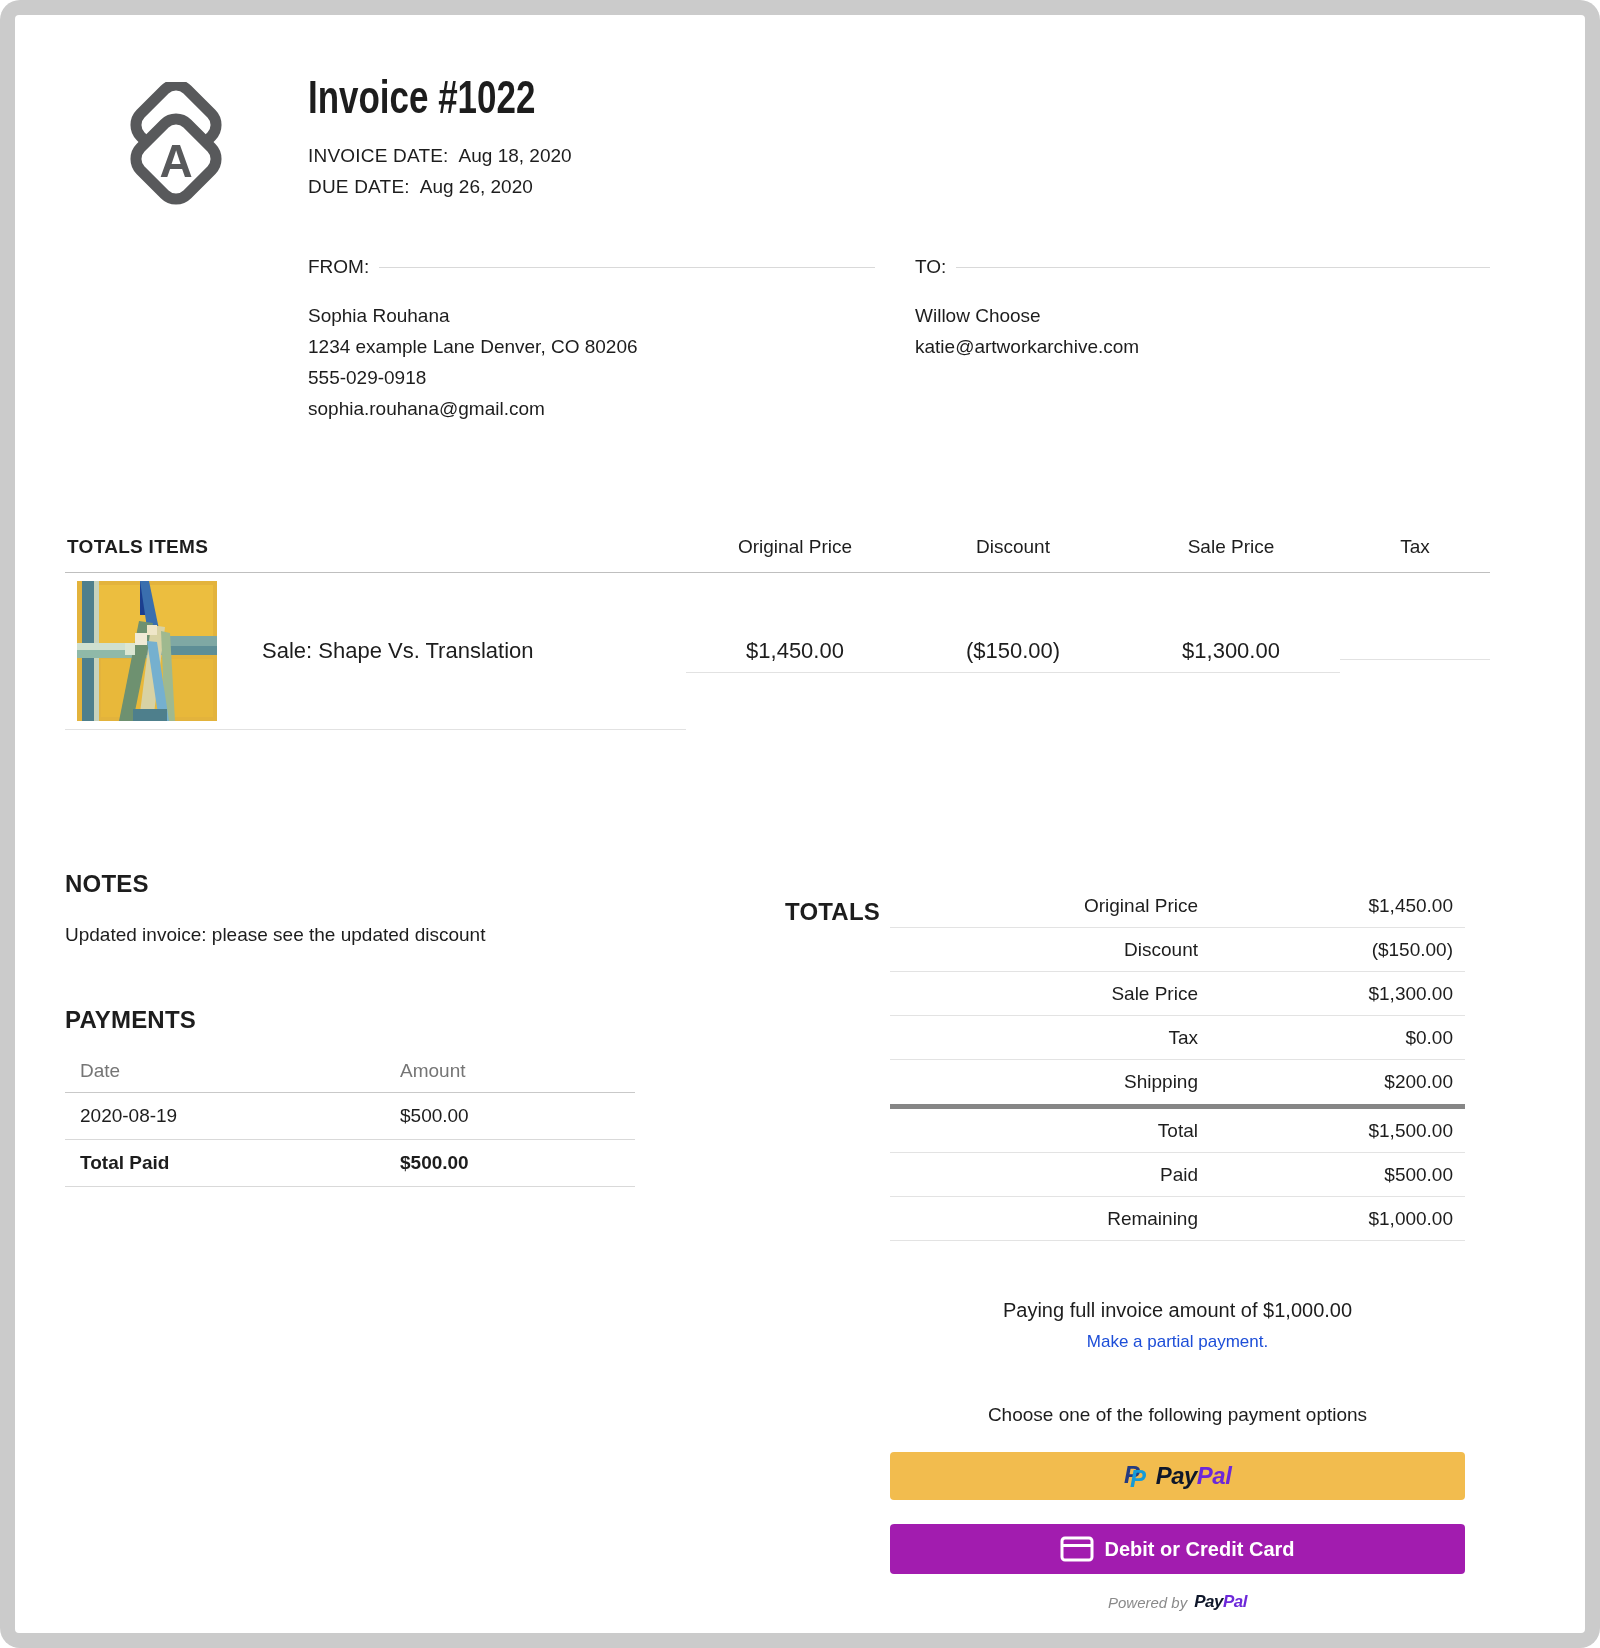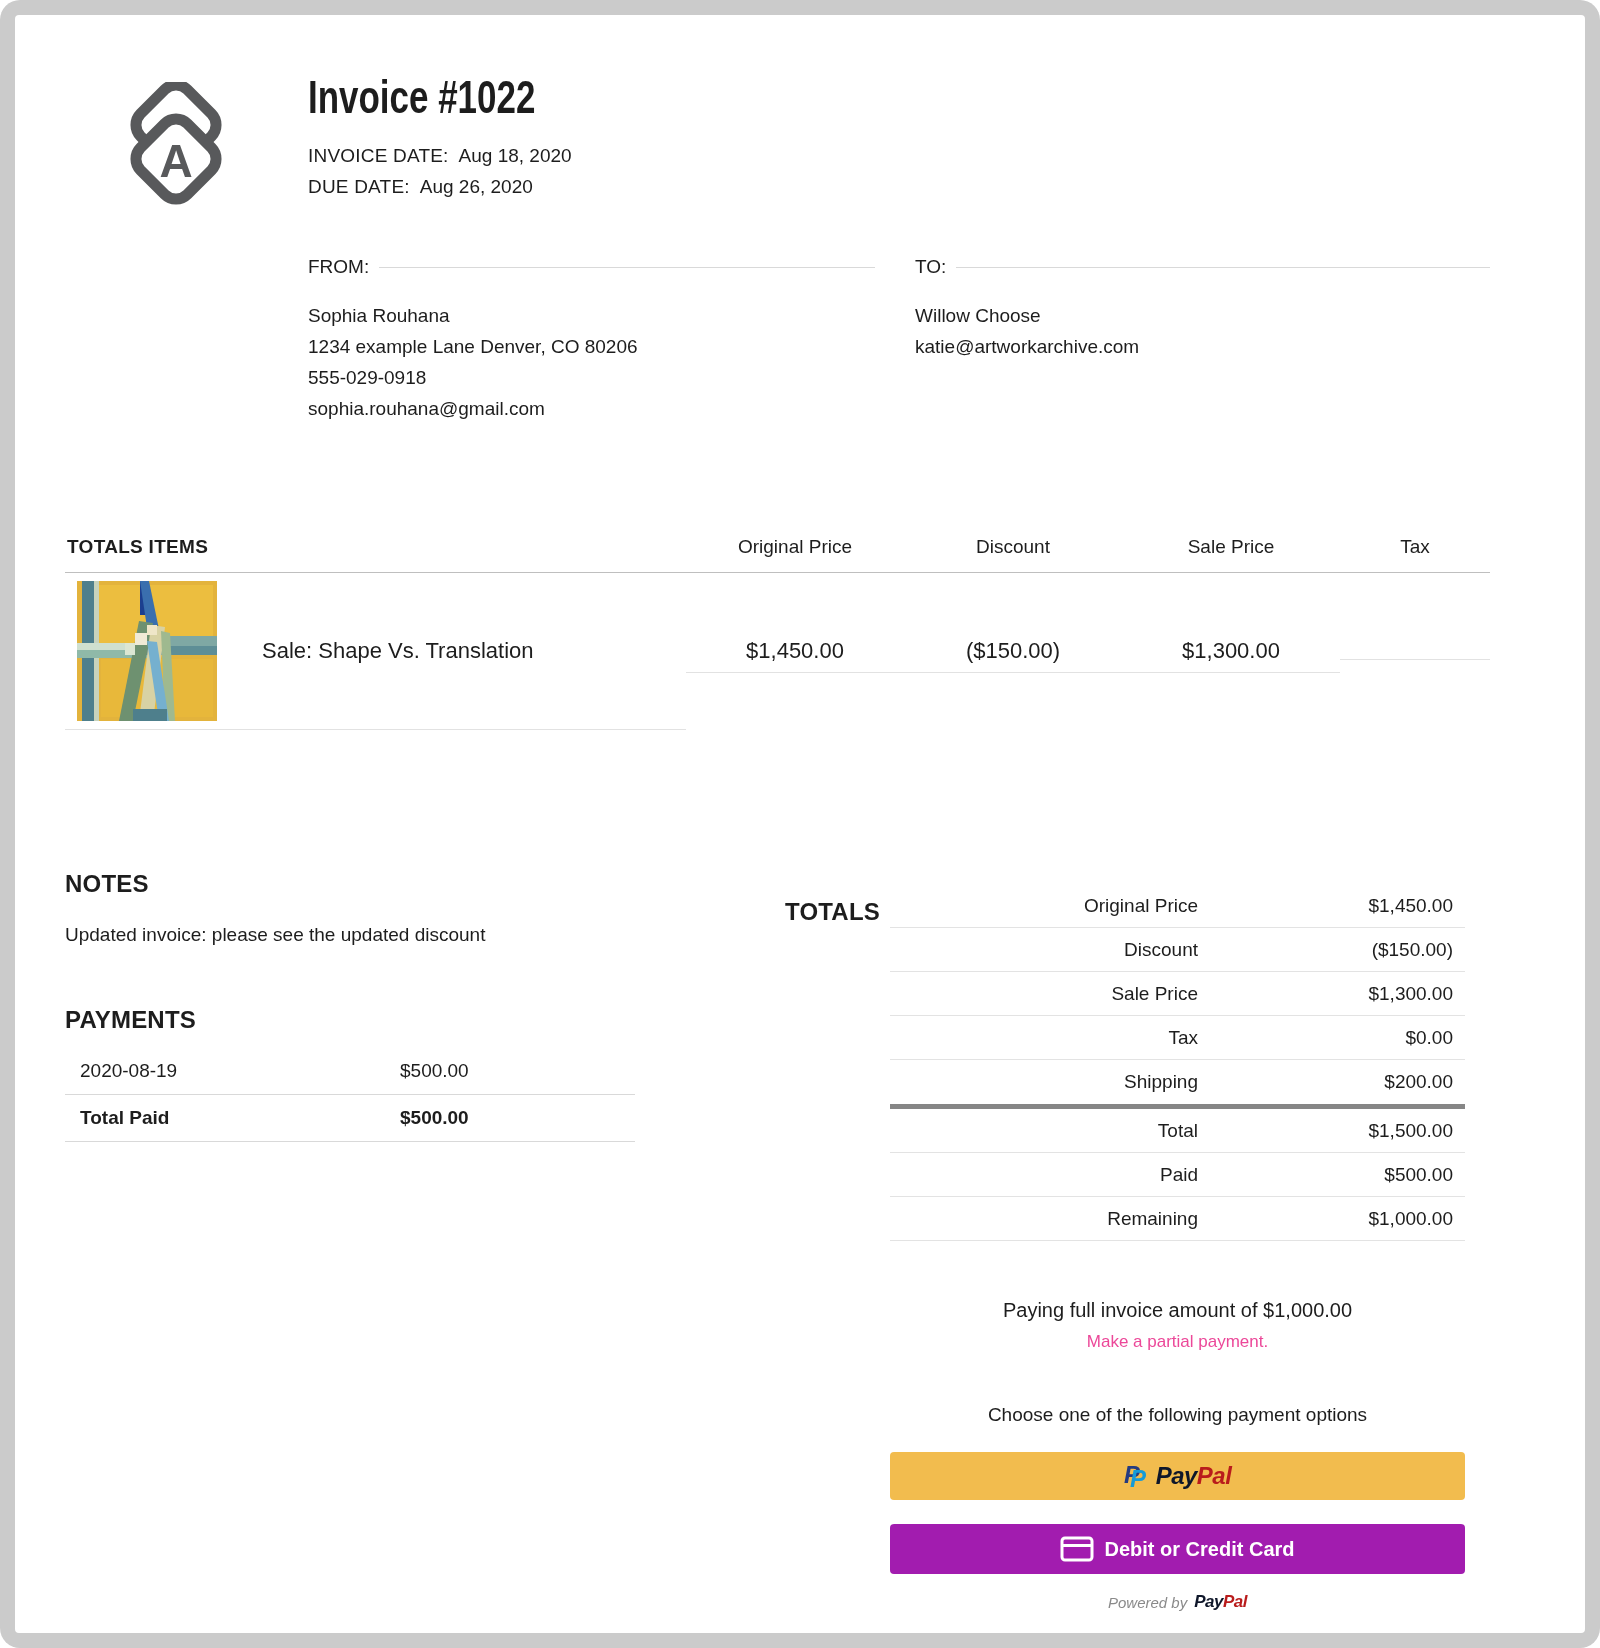--- a/index.html
+++ b/index.html
@@ -57,29 +57,29 @@
   .totals-label { width:105px; flex:0 0 105px; padding-top:28px; }
   .totals-table { flex:1; padding-top:14px; }
   .tot-row { display:flex; align-items:center; height:44px; font-size:19px; padding-right:12px; border-bottom:1px solid #e3e3e3; }
   .tot-row .t-lbl { flex:1; text-align:right; }
   .tot-row .t-val { width:255px; text-align:right; }
   .thick-rule { height:5px; background:#868686; }
 
   
   .pay-actions { width:575px; margin-left:auto; margin-right:25px; margin-top:58px; text-align:center; }
   .full-amount { font-size:20px; }
-  .partial-link { display:inline-block; margin-top:10px; font-size:17px; color:#ec4899; cursor:pointer; text-decoration:none; }
+  .partial-link { display:inline-block; margin-top:10px; font-size:17px; color:#1d4ed8; cursor:pointer; text-decoration:none; }
   .choose-text { margin-top:52px; font-size:19px; }
   .btn { width:100%; border:none; border-radius:4px; display:flex; align-items:center; justify-content:center; cursor:pointer; }
   .btn-paypal { margin-top:26px; height:48px; }
   .btn-card { margin-top:24px; height:50px; color:#fff; font-size:20px; font-weight:bold; }
   .pp-logo { display:flex; align-items:center; }
   .pp-word { font-size:24px; font-weight:bold; font-style:italic; letter-spacing:-0.5px; }
   .pp-pay { color:#0f172a; }
-  .pp-pal { color:#b91c1c; }
+  .pp-pal { color:#6d28d9; }
   .card-icon { margin-right:10px; display:flex; }
   .powered { margin-top:18px; font-size:15px; color:#8a8a8a; font-style:italic; display:flex; align-items:center; justify-content:center; gap:7px; }
   .powered .pp-word { font-size:17px; }
 </style>
 </head>
 <body>
 
 <div class="frame">
 <div class="card">
 
@@ -171,20 +171,24 @@
   </div>
 
   <div class="bottom">
     <div class="bottom-left">
       <div class="sec-heading">NOTES</div>
       <div class="note-text">Updated invoice: please see the updated discount</div>
 
       <div class="payments">
         <div class="sec-heading">PAYMENTS</div>
         <div class="pay-table">
+          <div class="pay-row head">
+            <span class="c-date">Date</span>
+            <span class="c-amt">Amount</span>
+          </div>
           <div class="pay-row data">
             <span class="c-date">2020-08-19</span>
             <span class="c-amt">$500.00</span>
           </div>
           <div class="pay-row total">
             <span class="c-date">Total Paid</span>
             <span class="c-amt">$500.00</span>
           </div>
         </div>
       </div>

